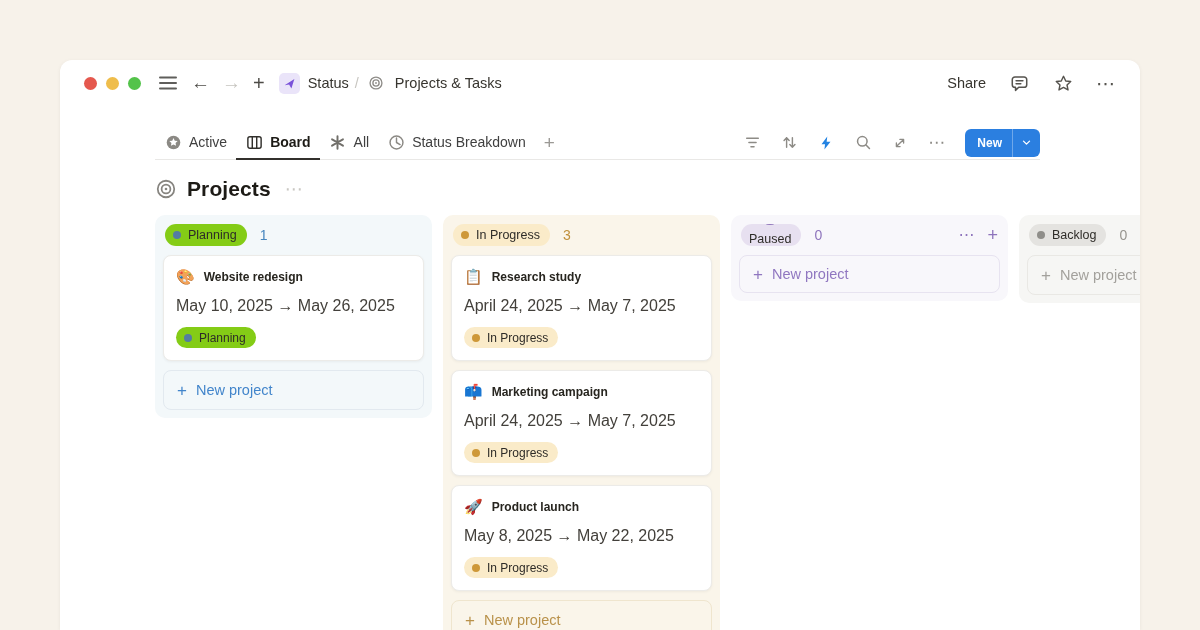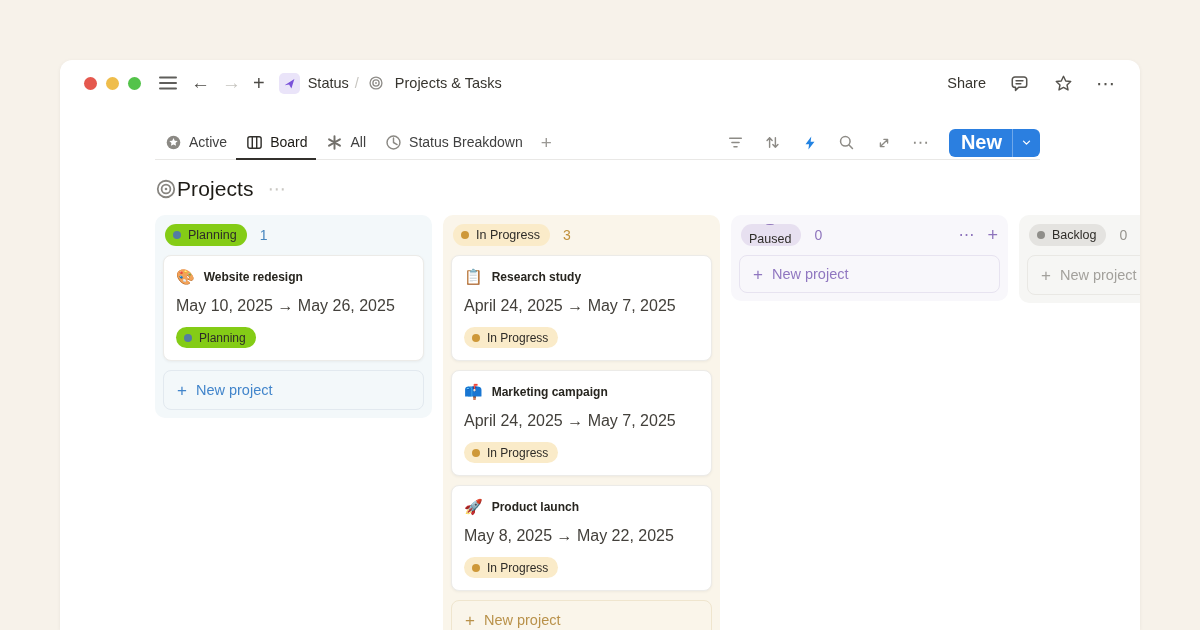--- a/index.html
+++ b/index.html
@@ -32,32 +32,32 @@
   .crumb-sep { color:#C8C6C1; margin:0 4px 0 6px; font-size:14.5px; }
   .target-sm { margin-left:2px; display:inline-flex; }
   .titlebar-right { margin-left:auto; display:flex; align-items:center; gap:22px; }
   .share { font-size:14.5px; color:#37352F; }
   .dots { font-size:19px; color:#55534E; letter-spacing:1px; line-height:1; }
   
   .toolbar { margin:20px 100px 0 95px; height:34px; display:flex; align-items:center; border-bottom:1px solid #E9E8E6; }
   .tabs { display:flex; align-items:stretch; height:100%; }
   .tab { display:flex; align-items:center; gap:7px; padding:0 9px; font-size:14px; color:#404040;
          border-bottom:2px solid transparent; margin-bottom:-1px; cursor:default; }
-  .tab.active { color:#1D1B16; font-weight:400; border-bottom-color:#32302C; }
+  .tab.active { color:#1D1B16; font-weight:700; border-bottom-color:#32302C; }
   .tab-add { font-size:19px; color:#9B9995; padding:0 9px; display:flex; align-items:center; }
   .view-controls { margin-left:auto; display:flex; align-items:center; gap:19px; }
   .vc-icon { display:inline-flex; width:18px; height:18px; align-items:center; justify-content:center; }
   .vc-dots { font-size:17px; color:#8D8B86; letter-spacing:1px; line-height:1; }
   .new-btn { display:flex; align-items:center; height:28px; background:#2B7FE0; border-radius:6px; color:#fff; overflow:hidden; }
-  .new-btn .label { font-size:20px; font-weight:700; padding:0 10px 0 12px; }
+  .new-btn .label { font-size:12px; font-weight:700; padding:0 10px 0 12px; }
   .new-btn .divider { width:1px; height:28px; background:rgba(255,255,255,.32); }
   .new-btn .chev { padding:0 8px; display:flex; align-items:center; }
   
   .page-title-row { margin:12px 0 0 95px; height:34px; display:flex; align-items:center; }
-  .page-title { font-size:21px; font-weight:400; color:#1D1B16; margin-left:0; letter-spacing:.1px; }
+  .page-title { font-size:21px; font-weight:700; color:#1D1B16; margin-left:10px; letter-spacing:.1px; }
   .title-dots { font-size:18px; color:#C9C7C2; margin-left:14px; letter-spacing:1px; }
   
   .board { display:flex; gap:11px; margin-top:9px; padding-left:95px; align-items:flex-start; }
   .column { width:277px; flex:0 0 277px; border-radius:10px; padding:8px; }
   .col-planning   { background:#F3F8FA; }
   .col-inprogress { background:#FAF5EA; }
   .col-paused     { background:#F8F7FB; }
   .col-backlog    { background:#F6F6F4; }
   .col-header { display:flex; align-items:center; padding:3px 2px 3px 2px; margin-bottom:8px; height:24px; }
   .pill { display:inline-flex; align-items:center; gap:7px; height:22px; padding:0 10px 0 8px; border-radius:12px;

